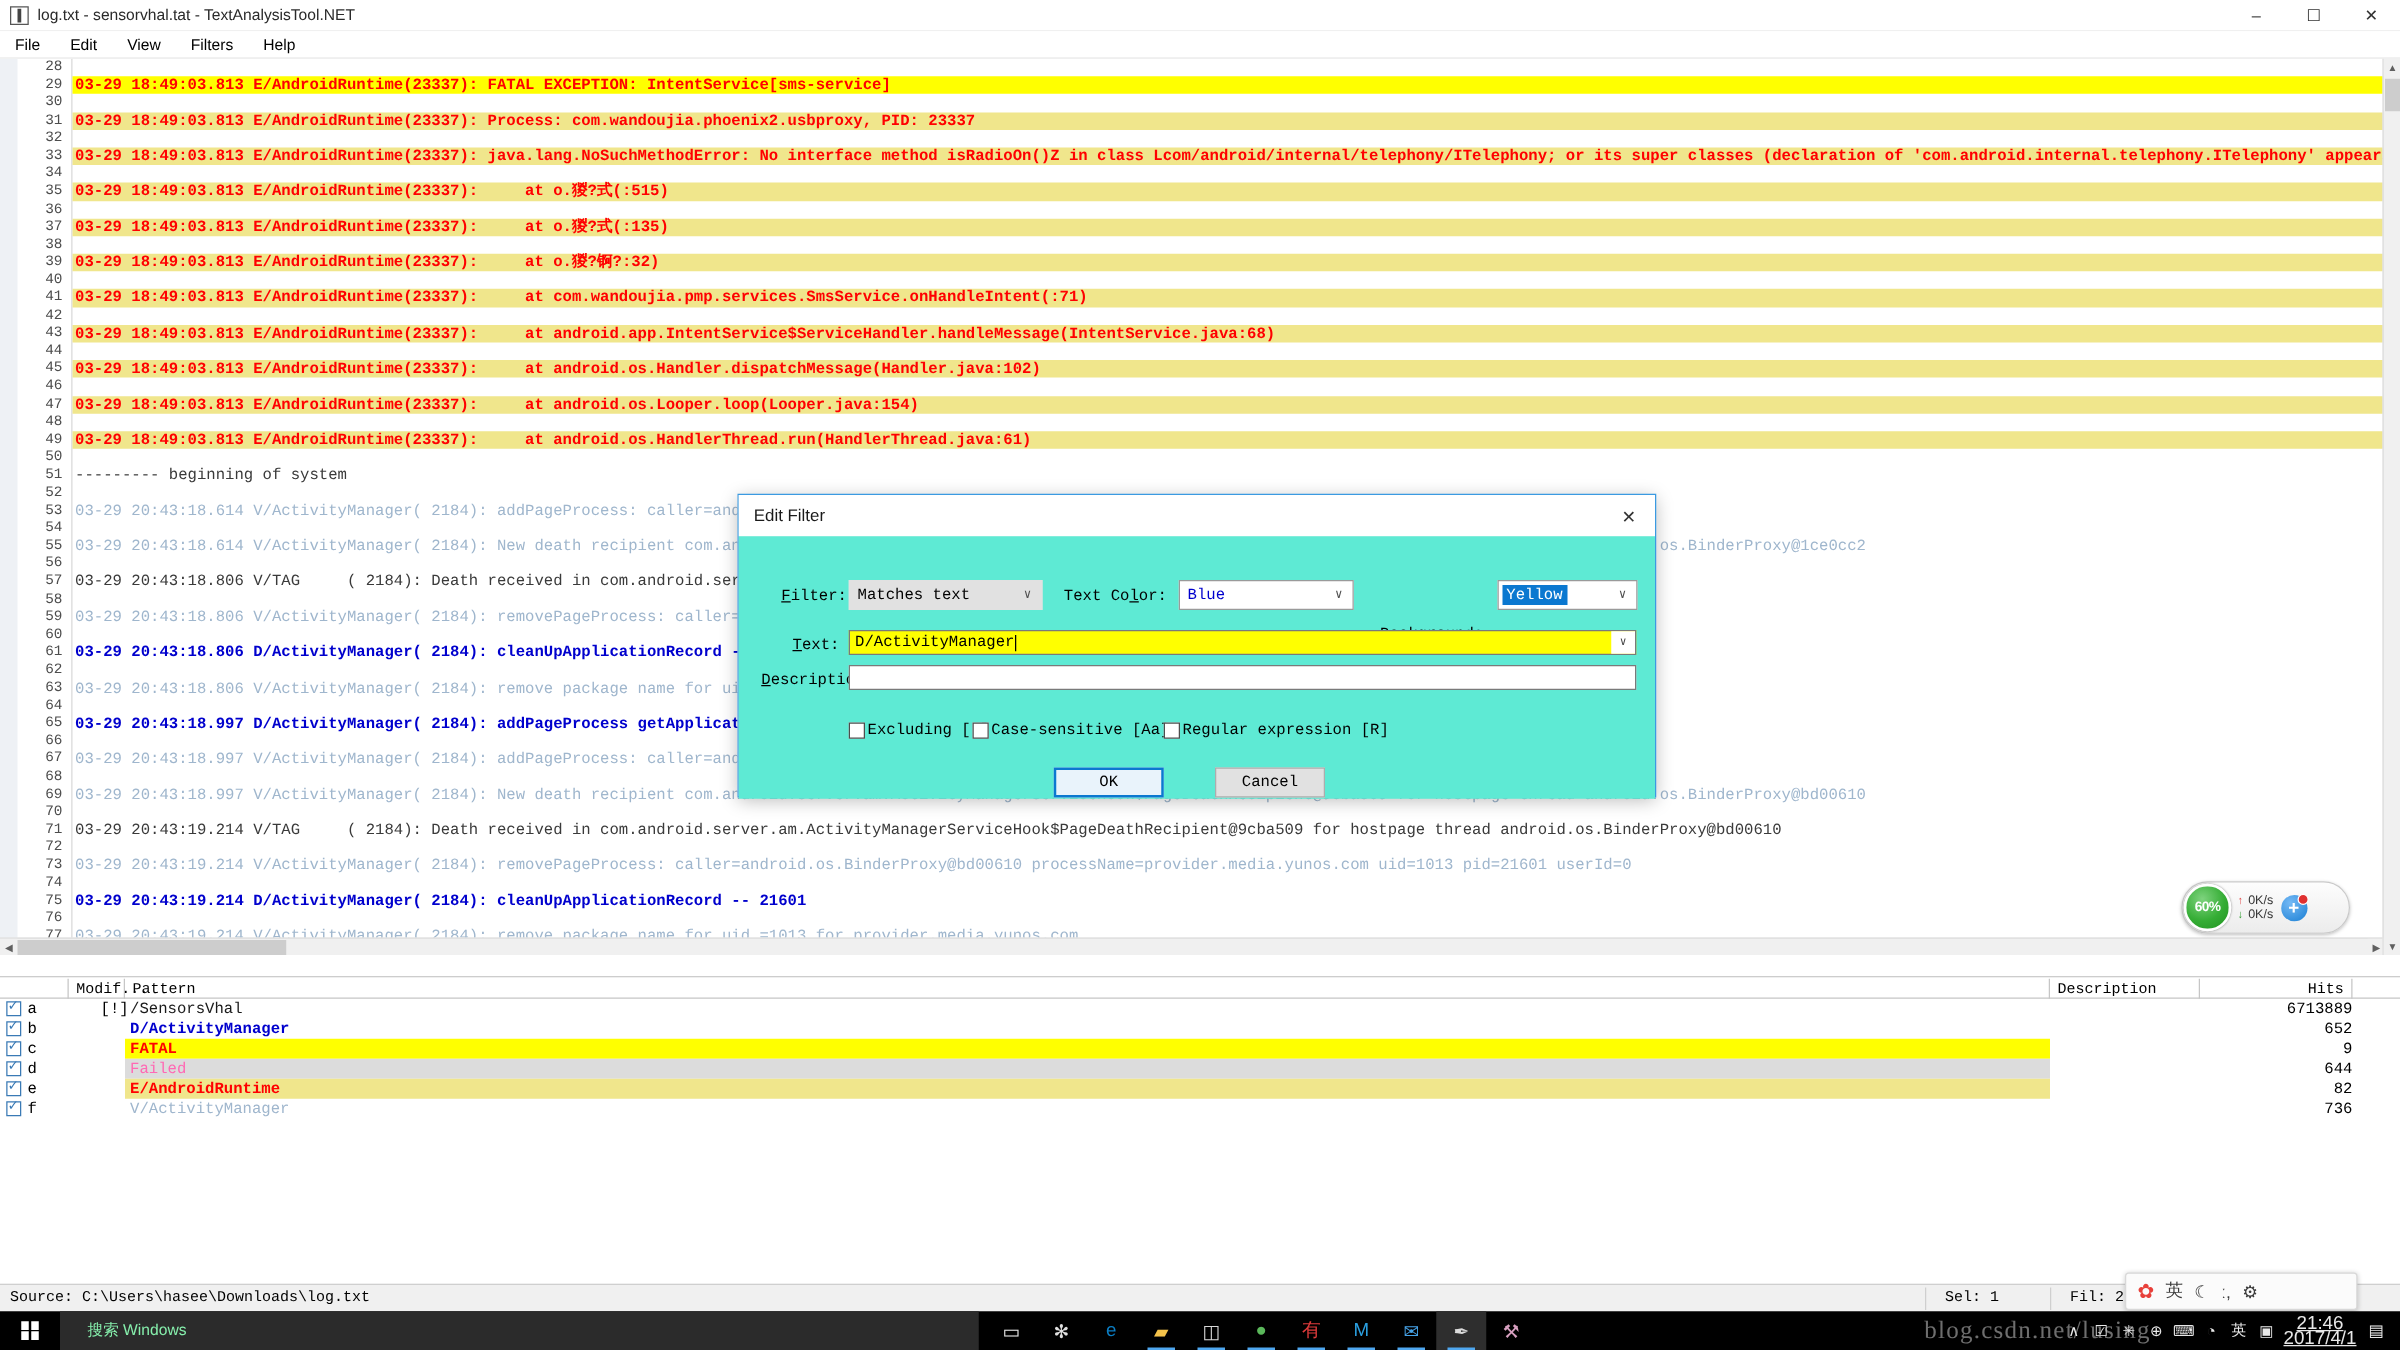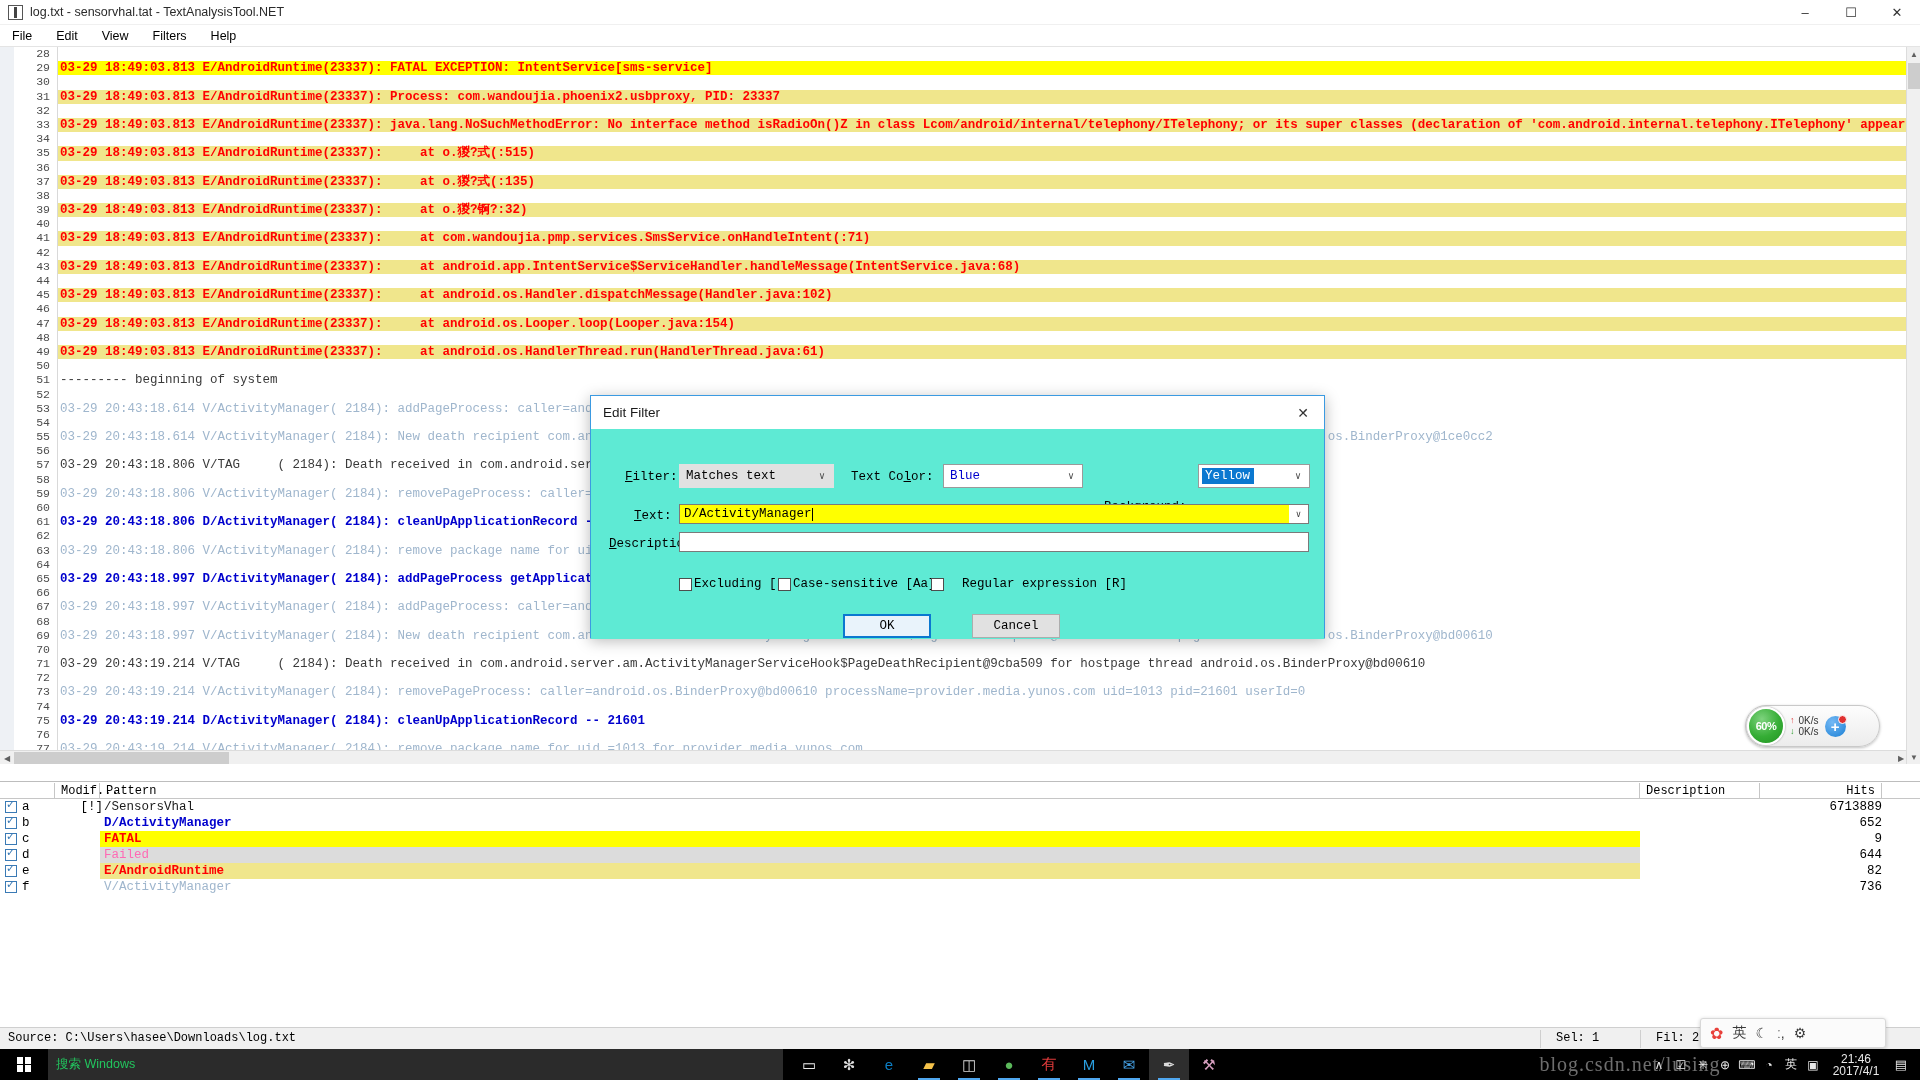--- a/index.html
+++ b/index.html
@@ -200,37 +200,37 @@
     width:48px; height:31px; display:flex; align-items:center; justify-content:center;
   }
   .win-logo{ width:15px; height:15px; position:relative; }
   .win-logo i{ position:absolute; width:6.5px; height:6.5px; background:#ffffff; }
   .win-logo i:nth-child(1){ left:0; top:0; }
   .win-logo i:nth-child(2){ left:8px; top:0; }
   .win-logo i:nth-child(3){ left:0; top:8px; }
   .win-logo i:nth-child(4){ left:8px; top:8px; }
   .searchbox{
     width:735px; height:31px; background:#2b2b2b; display:flex; align-items:center;
-    padding-left:8px; color:#22c55e; font-size:12.5px;
+    padding-left:22px; color:#86efac; font-size:12.5px;
   }
   .tb-icons{ display:flex; align-items:center; height:31px; margin-left:6px; }
   .tb-ic{
     width:40px; height:31px; display:flex; align-items:center; justify-content:center;
     position:relative; font-size:15px;
   }
   .tb-ic.active{ background:#2e2e2e; }
   .tb-ic.run:after{
     content:""; position:absolute; bottom:0; left:9px; width:22px; height:2px; background:#4fa7ef;
   }
   .tray{
     margin-left:auto; display:flex; align-items:center; height:31px; color:#e8e8e8;
     font-size:11px; padding-right:6px;
   }
   .tray-ic{ width:22px; text-align:center; font-size:12px; }
-  .clock{ text-align:center; line-height:12px; font-size:12px; width:64px; }
+  .clock{ text-align:center; line-height:12px; font-size:15px; width:64px;text-decoration:underline; }
   .notif{ width:26px; text-align:center; font-size:13px; }
   .watermark{
     position:absolute; left:1340px; top:1049px; width:580px; height:31px;
     color:rgba(200,200,200,.55); font-size:20px; font-family:"Liberation Serif", serif;
     display:flex; align-items:center; justify-content:center; pointer-events:none;
     letter-spacing:1px;
   }
 
   
   .dialog{
@@ -435,21 +435,21 @@
 
       <div class="cbrow">
         <div class="cb" style="left:88px;">
           <span class="box"></span>
           <span>Excluding [!]</span>
         </div>
         <div class="cb" style="left:187px;">
           <span class="box"></span>
           <span>Case-sensitive [Aa]</span>
         </div>
-        <div class="cb" style="left:340px;gap:16px;">
+        <div class="cb" style="left:340px;">
           <span class="box"></span>
           <span>Regular expression [R]</span>
         </div>
       </div>
 
       <div class="btn default" style="left:252px; top:185px;">OK</div>
       <div class="btn" style="left:381px; top:185px;">Cancel</div>
     </div>
   </div>
 

